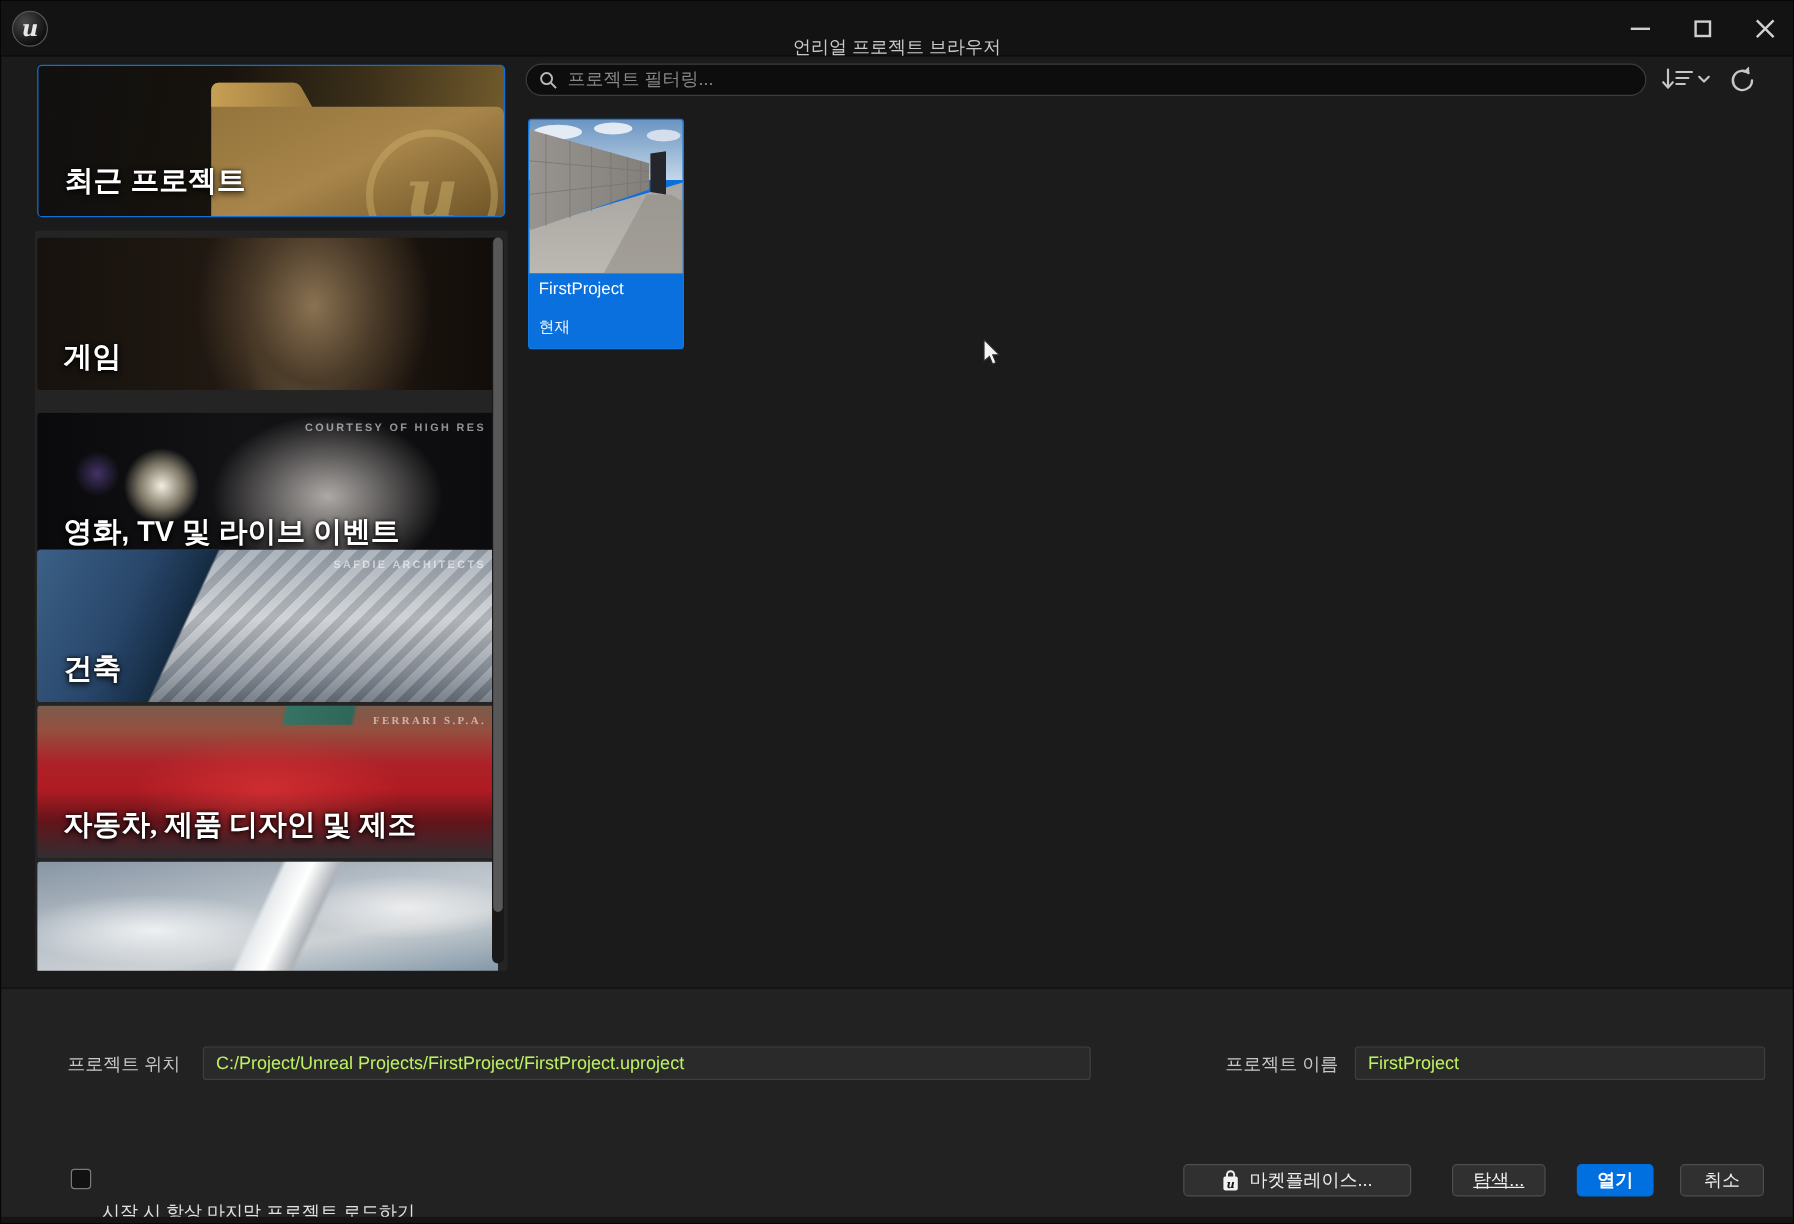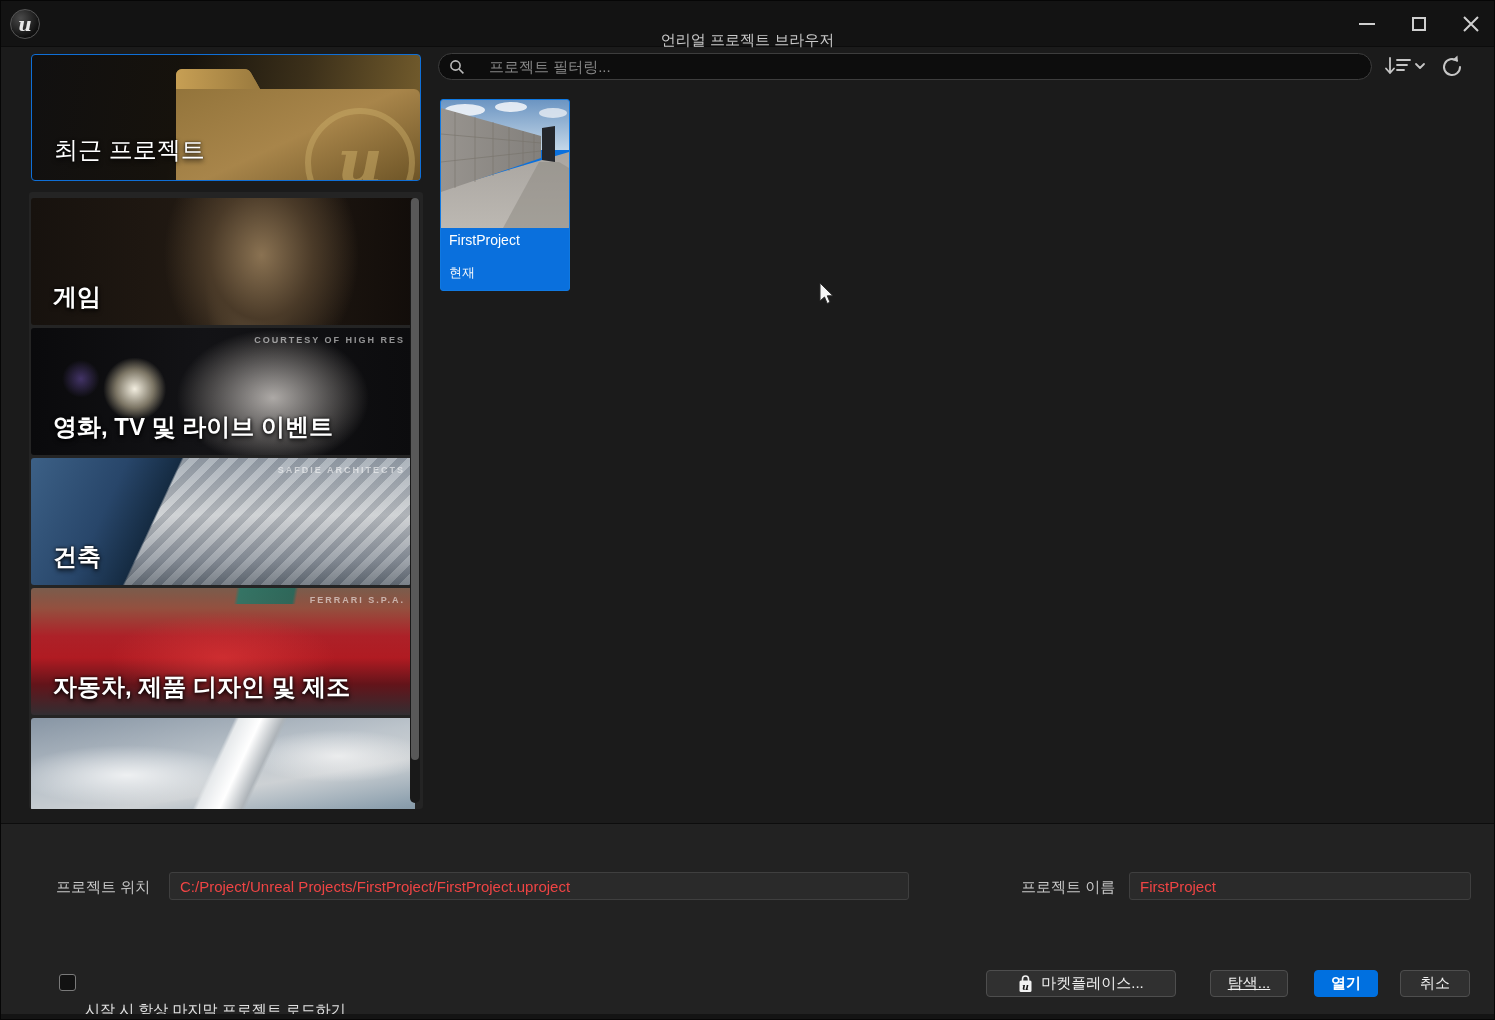--- a/index.html
+++ b/index.html
@@ -17,71 +17,71 @@
     font-family:"DejaVu Serif","Liberation Serif",serif; font-style:italic; font-weight:bold; font-size:19px; }
   .win-title { position:absolute; left:0; right:0; top:16px; height:46px; line-height:46px; text-align:center;
     color:#c9c9c9; font-size:15px; }
   .win-btns { position:absolute; right:8px; top:0; height:46px; display:flex; align-items:center; gap:22px; }
   .win-btn { width:30px; height:30px; display:flex; align-items:center; justify-content:center; cursor:pointer; }
   .glyph-min { width:16px; height:0; border-top:2px solid #cfcfcf; }
   .glyph-max { width:14px; height:14px; border:2px solid #cfcfcf; }
   
   .recent-tile { position:absolute; left:30px; top:53px; width:390px; height:127px; border:1px solid #0f6fd7; border-radius:4px;
     background:linear-gradient(100deg,#111010 0%,#16120c 38%,#3c301a 68%,#78602e 100%); overflow:hidden; cursor:pointer; }
-  .recent-label { position:absolute; left:22px; bottom:14px; color:#fff; font-size:24px; font-weight:400;
+  .recent-label { position:absolute; left:22px; bottom:14px; color:#fff; font-size:24px; font-weight:700;
     text-shadow:0 2px 5px rgba(0,0,0,.95), 0 0 2px rgba(0,0,0,.8); }
   .folder-svg { position:absolute; right:-6px; top:6px; }
   .cat-list { position:absolute; left:28px; top:191px; width:394px; height:617px; background:#242424; border-radius:3px; overflow:hidden; }
   .cat-tile { position:absolute; left:2px; width:384px; height:127px; border-radius:3px; overflow:hidden; cursor:pointer; }
   .cat-label { position:absolute; left:22px; bottom:12px; color:#fff; font-size:24px; font-weight:600;
     text-shadow:0 2px 5px rgba(0,0,0,.95), 0 0 3px rgba(0,0,0,.9); }
   .cat-credit { position:absolute; right:10px; top:7px; color:rgba(255,255,255,.55); font-size:9px; font-weight:bold; letter-spacing:2px; }
   .g-games { top:6px;
     background:radial-gradient(ellipse 130px 160px at 60% 45%, #8a7252 0%, #4a3a28 40%, rgba(20,14,10,0) 75%),
                radial-gradient(ellipse 60px 120px at 57% 70%, #cdbba0 0%, rgba(120,100,70,.5) 45%, rgba(0,0,0,0) 75%),
                linear-gradient(90deg,#17120e 0%,#241b13 55%,#120d0a 100%); }
-  .g-film { top:136px;
+  .g-film { top:152px;
     background:radial-gradient(circle 42px at 27% 48%, rgba(255,250,235,.95) 0%, rgba(255,240,200,.45) 45%, rgba(0,0,0,0) 75%),
                radial-gradient(ellipse 120px 85px at 63% 55%, rgba(225,220,215,.75) 0%, rgba(160,155,150,.35) 55%, rgba(0,0,0,0) 80%),
                radial-gradient(circle 25px at 13% 40%, rgba(120,90,190,.5), rgba(0,0,0,0) 75%),
                linear-gradient(90deg,#0a0a0c 0%,#131316 45%,#0c0c0e 100%); }
   .g-arch { top:266px;
     background:linear-gradient(115deg, #3c6086 0%, #28466a 22%, #152b42 34%, rgba(0,0,0,0) 34.5%),
                repeating-linear-gradient(135deg, rgba(255,255,255,.18) 0 7px, rgba(92,99,110,.22) 7px 14px),
                linear-gradient(180deg,#9aa3ad 0%,#c7cacd 45%,#8b929b 80%,#5d656e 100%); }
   .g-auto { top:396px;
     background:radial-gradient(ellipse 150px 60px at 50% 55%, rgba(230,60,60,.55), rgba(0,0,0,0) 75%),
                linear-gradient(100deg, rgba(0,0,0,0) 55%, rgba(40,120,105,.85) 56%, rgba(32,105,92,.85) 70%, rgba(0,0,0,0) 71%) 0 -44px / 377px 60px no-repeat,
-               linear-gradient(180deg,#7a5c4c 0%,#94503f 16%,#ad2128 38%,#b01b22 55%,#63141a 76%,#322e32 100%); }
+               linear-gradient(180deg,#7a5c4c 0%,#94503f 16%,#ad2128 38%,#b01b22 55%,#63141a 76%,#322e32 100%);font-family:Liberation Serif, serif; }
   .g-sim { top:526px; height:127px;
     background:linear-gradient(115deg, rgba(0,0,0,0) 46%, #e6e9eb 47%, #ffffff 52%, #aeb4b9 57%, rgba(0,0,0,0) 58%),
                radial-gradient(ellipse 150px 40px at 25% 45%, rgba(255,255,255,.75), rgba(0,0,0,0) 75%),
                radial-gradient(ellipse 120px 35px at 80% 30%, rgba(245,245,245,.8), rgba(0,0,0,0) 75%),
                linear-gradient(170deg,#8795a4 0%,#bcc4cb 38%,#cdd1d4 55%,#8da0ae 78%,#5f7484 100%); }
   .scrollbar { position:absolute; right:3px; top:6px; width:10px; height:605px; background:#191919; border-radius:5px; }
   .scroll-thumb { position:absolute; left:1px; top:0; width:8px; height:562px; background:#585858; border-radius:4px; cursor:pointer; }
   
   .searchbar { position:absolute; left:437px; top:52px; width:934px; height:27px; background:#0d0d0d;
-    border:1px solid #3d3d3d; border-radius:14px; display:flex; align-items:center; padding:0 10px; gap:24px; }
+    border:1px solid #3d3d3d; border-radius:14px; display:flex; align-items:center; padding:0 10px; gap:8px; }
   .searchbar input { flex:1; background:transparent; border:none; outline:none; color:#cfcfcf; font-size:15px; font-family:inherit; }
   .searchbar input::placeholder { color:#878787; }
   .icon-btn { position:absolute; top:53px; display:flex; align-items:center; cursor:pointer; }
   .sort-btn { left:1382px; }
   .refresh-btn { left:1438px; }
   .project-card { position:absolute; left:439px; top:98px; width:130px; height:192px; background:#0a70dd;
     border:1px solid #1079e2; border-radius:3px; overflow:hidden; cursor:pointer; }
   .project-thumb { position:absolute; left:0; top:0; width:128px; height:128px; }
   .project-name { position:absolute; left:8px; top:132px; color:#fff; font-size:14px; }
   .project-status { position:absolute; left:8px; bottom:8px; color:#f2f6fb; font-size:13px; }
   
   .divider { position:absolute; left:0; top:822px; width:100%; height:1px; background:#0d0d0d; }
   .footer { position:absolute; left:0; top:823px; width:100%; height:191px; background:#222222; }
   .f-label { position:absolute; color:#c8c8c8; font-size:15px; }
   .f-field { position:absolute; height:28px; background:#2a2a2a; border:1px solid #3f3f3f; border-radius:3px;
-    color:#ef4444; font-size:15px; font-family:inherit; padding:0 10px; outline:none; }
+    color:#bef264; font-size:15px; font-family:inherit; padding:0 10px; outline:none; }
   .checkbox { position:absolute; left:58px; top:150px; width:17px; height:17px; background:#121212;
     border:1.5px solid #7a7a7a; border-radius:3px; cursor:pointer; }
   .check-label { position:absolute; left:84px; top:151px; color:#e2e2e2; font-size:15px;margin-top:26px; }
   .btn { position:absolute; top:146px; height:27px; background:#303030; border:1px solid #4e4e4e; border-radius:4px;
     color:#efefef; font-size:15px; font-family:inherit; display:flex; align-items:center; justify-content:center; gap:8px; cursor:pointer; }
   .btn-primary { background:#0070e0; border-color:#0070e0; font-weight:bold; color:#fff; }
   .cursor { position:absolute; left:818px; top:281px; pointer-events:none; z-index:99; }
   .bottom-edge { position:absolute; left:0; bottom:0; width:100%; height:5px; background:#141414; }
 </style>
 </head>

